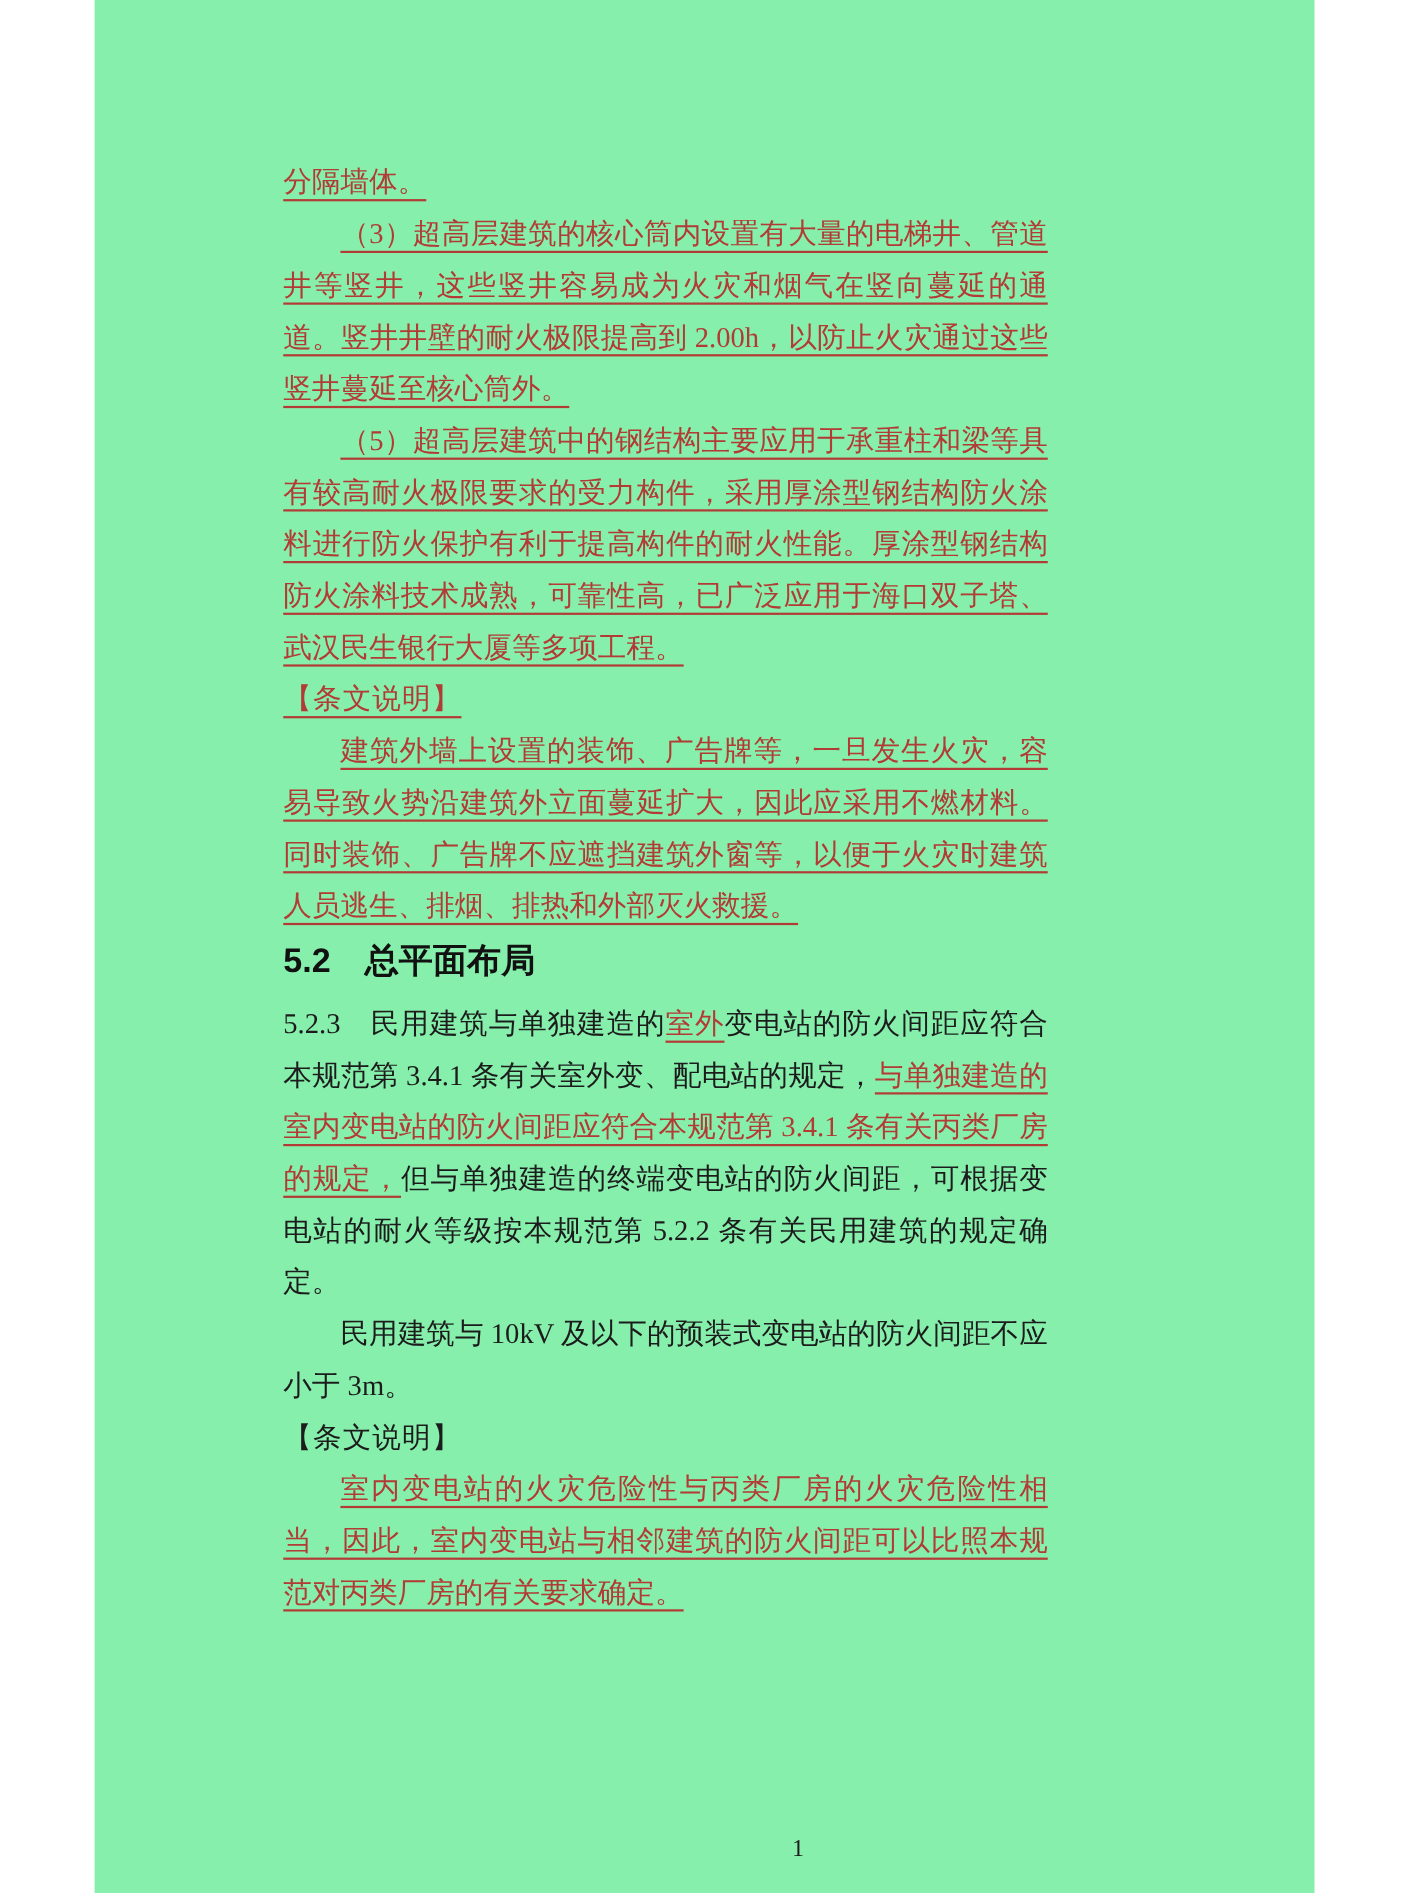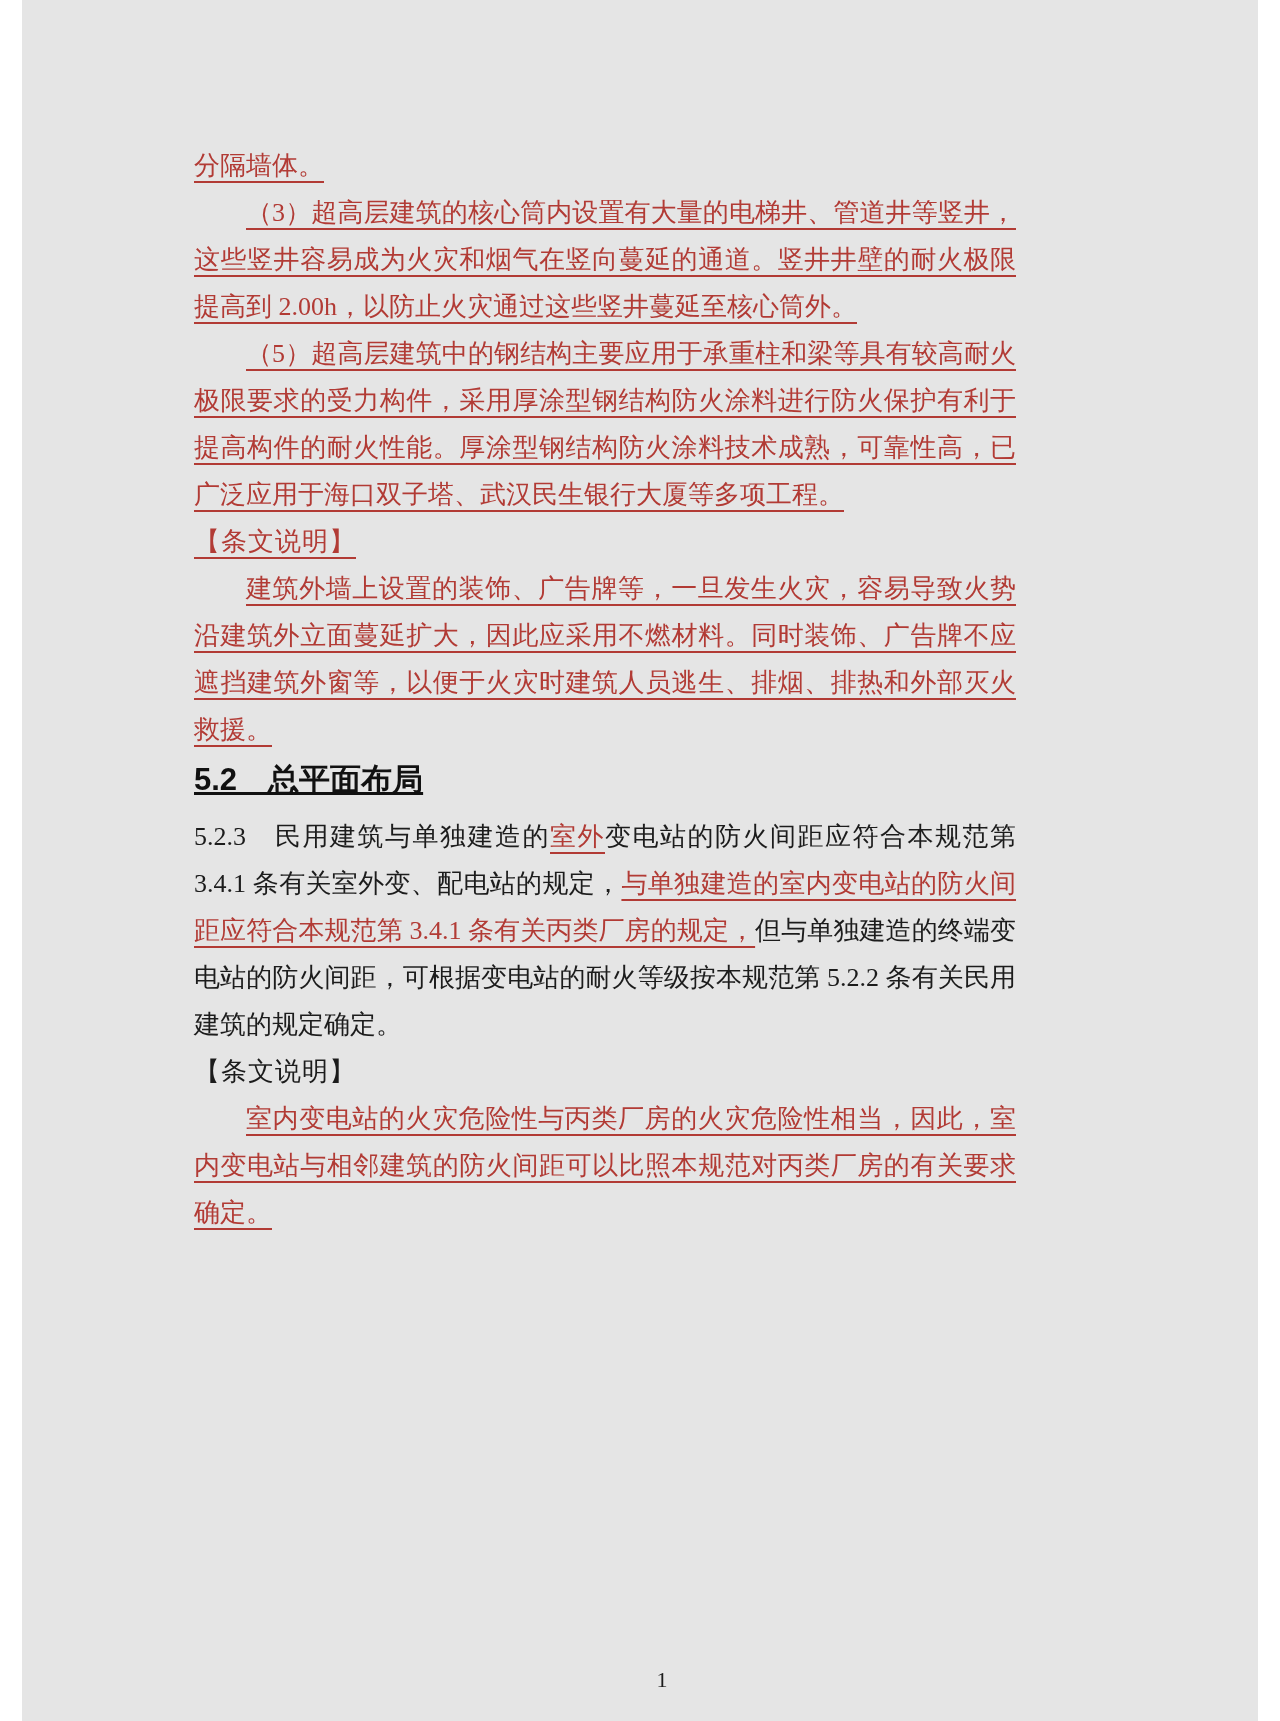--- a/index.html
+++ b/index.html
@@ -2,24 +2,24 @@
 <html lang="zh"><head>
 <meta charset="utf-8">
 <style>
   html, body {
     margin: 0;
     padding: 0;
     background: #ffffff;
   }
   .page {
     position: relative;
-    width: 1236px;
+    width: 1109px;
     min-height: 1721px;
     margin: 0 auto;
-    background: #e5e5e5;
+    background: #86efac;
     box-sizing: border-box;
     font-family: "Liberation Serif", "DejaVu Serif", serif;
     color: #1c1c1c;
   }
   .content {
     box-sizing: border-box;
     padding: 142px 242px 0 172px; 
   }
   .content p {
     margin: 0;
@@ -50,21 +50,20 @@
   }
   .section-heading {
     font-family: "Liberation Sans", "DejaVu Sans", sans-serif;
     font-weight: bold;
     font-size: 31px !important;
     text-align: center;
     text-indent: 0;
     color: #111111;
     margin: 2px 0 8px 0 !important;
     line-height: 50px !important;
-    text-decoration: underline;
   }
   .page-footer {
     position: absolute;
     bottom: 28px;
     left: 0;
     width: 1280px;
     text-align: center;
     font-size: 22px;
     color: #1c1c1c;
     font-family: "Liberation Serif", "DejaVu Serif", serif;
@@ -86,20 +85,21 @@
 
 
     <p class="rev note-label">【条文说明】</p>
 
     <p class="rev indent">建筑外墙上设置的装饰、广告牌等，一旦发生火灾，容易导致火势沿建筑外立面蔓延扩大，因此应采用不燃材料。同时装饰、广告牌不应遮挡建筑外窗等，以便于火灾时建筑人员逃生、排烟、排热和外部灭火救援。</p>
 
     <p class="section-heading">5.2　总平面布局</p>
 
     <p class="black"><span class="black">5.2.3　民用建筑与单独建造的</span><span class="rev">室外</span><span class="black">变电站的防火间距应符合本规范第 3.4.1 条有关室外变、配电站的规定，</span><span class="rev">与单独建造的室内变电站的防火间距应符合本规范第 3.4.1 条有关丙类厂房的规定，</span><span class="black">但与单独建造的终端变电站的防火间距，可根据变电站的耐火等级按本规范第 5.2.2 条有关民用建筑的规定确定。</span></p>
 
+    <p class="black indent">民用建筑与 10kV 及以下的预装式变电站的防火间距不应小于 3m。</p>
 
 
     <p class="black note-label">【条文说明】</p>
 
     <p class="rev indent">室内变电站的火灾危险性与丙类厂房的火灾危险性相当，因此，室内变电站与相邻建筑的防火间距可以比照本规范对丙类厂房的有关要求确定。</p>
 
   </div>
 
   <div class="page-footer">1</div>
 </div>

